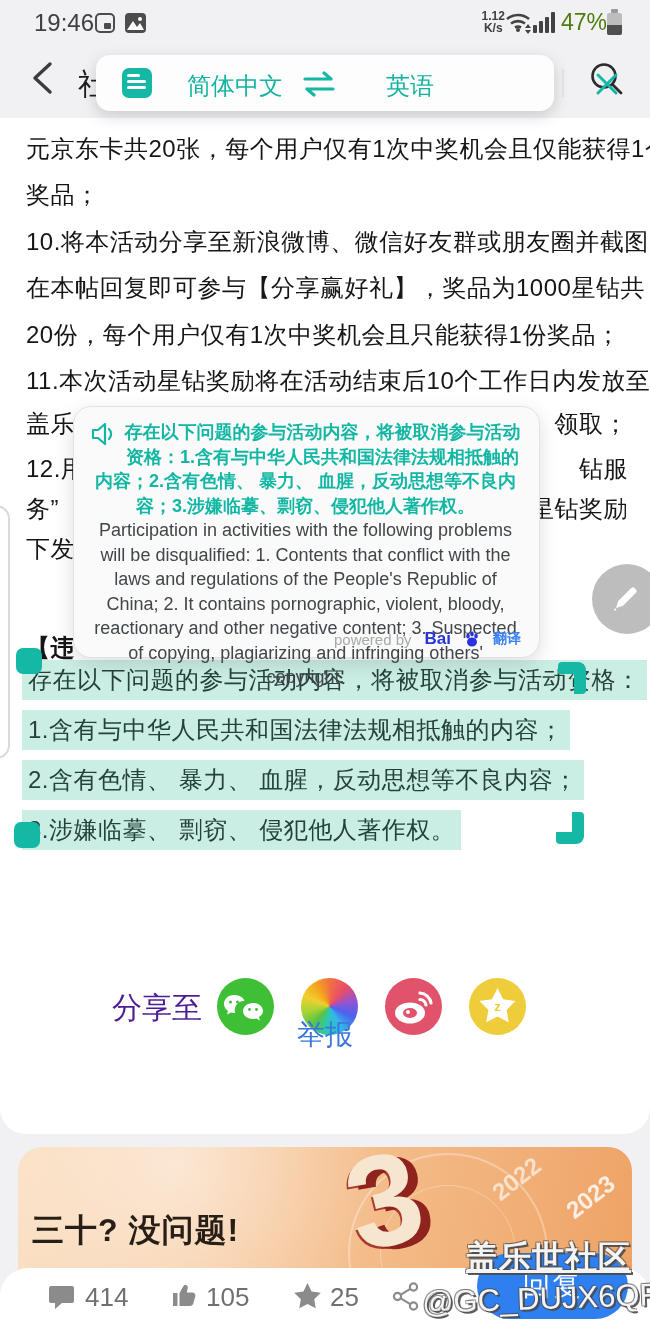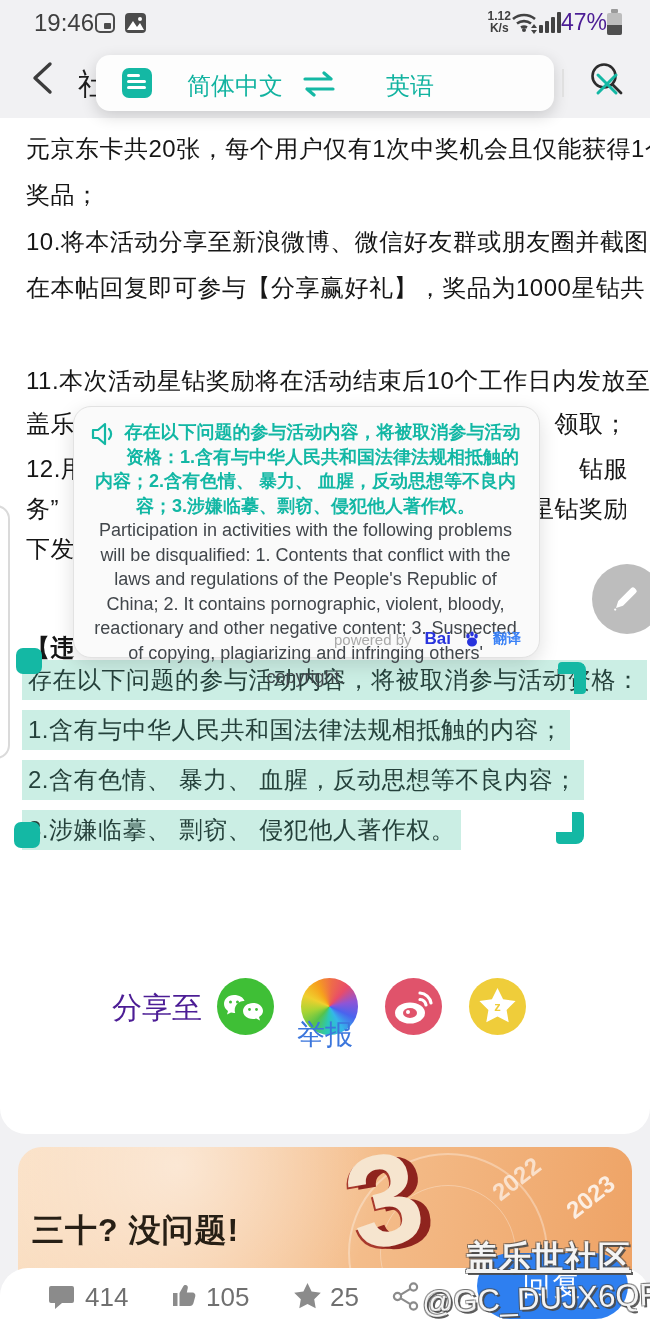--- a/index.html
+++ b/index.html
@@ -9,21 +9,21 @@
   .statusbar{position:absolute;top:0;left:0;width:650px;height:46px;}
   .sb-time{position:absolute;left:34px;top:9px;font-size:24px;color:#3f3f3f;}
   .sb-ic1{position:absolute;left:95px;top:13px;width:20px;height:20px;border:2.2px solid #4c4c4c;border-radius:5px;}
   .sb-ic1 i{position:absolute;right:2px;bottom:2px;width:7px;height:6px;background:#4c4c4c;border-radius:1px;}
   .sb-gallery{position:absolute;left:125px;top:13px;width:21px;height:20px;background:#4c4c4c;border-radius:4px;}
   .sb-gallery svg{position:absolute;left:2px;top:3px;}
   .sb-right{position:absolute;right:28px;top:7px;display:flex;align-items:center;gap:0;height:30px;}
   .sb-speed{font-size:12px;line-height:12px;color:#3f3f3f;text-align:center;font-weight:bold;}
   .sb-sig{display:flex;align-items:flex-end;gap:2px;height:21px;}
   .sb-sig i{display:block;width:4px;background:#424242;border-radius:1px;}
-  .sb-pct{font-size:23px;color:#4c1d95;}
+  .sb-pct{font-size:23px;color:#4d7c0f;margin-left:6px;}
   .sb-batt{position:relative;width:15px;height:26px;}
   .sb-batt .cap{position:absolute;top:0;left:4px;width:7px;height:4px;background:#9a9a9a;border-radius:1px;}
   .sb-batt .body{position:absolute;top:4px;left:0;width:15px;height:22px;background:#bdbdbd;border-radius:2px;overflow:hidden;}
   .sb-batt .lvl{position:absolute;bottom:0;left:0;width:100%;height:47%;background:#4f4f4f;}
   
   .nav-back{position:absolute;left:26px;top:60px;width:34px;height:36px;}
   .nav-title{position:absolute;left:78px;top:64px;width:26px;overflow:hidden;font-size:30px;color:#1e1e1e;white-space:nowrap;}
   .nav-search{position:absolute;left:588px;top:60px;width:38px;height:38px;}
   
   .trw{position:absolute;left:96px;top:55px;width:458px;height:56px;background:#fdfdfd;border-radius:14px;box-shadow:0 5px 16px rgba(0,0,0,.16);z-index:6;}
@@ -152,20 +152,21 @@
     <svg class="trw-close" viewBox="0 0 26 26">
       <path d="M4 4 L22 22 M22 4 L4 22" stroke="#14b8a4" stroke-width="3" stroke-linecap="round"></path>
     </svg>
   </div>
 
   <div class="content">
     <div class="pline" style="top:15px">元京东卡共20张，每个用户仅有1次中奖机会且仅能获得1个</div>
     <div class="pline" style="top:61px">奖品；</div>
     <div class="pline" style="top:108px">10.将本活动分享至新浪微博、微信好友群或朋友圈并截图并</div>
     <div class="pline" style="top:154px">在本帖回复即可参与【分享赢好礼】，奖品为1000星钻共</div>
+    <div class="pline" style="top:201px">20份，每个用户仅有1次中奖机会且只能获得1份奖品；</div>
     <div class="pline" style="top:247px">11.本次活动星钻奖励将在活动结束后10个工作日内发放至</div>
     <div class="pline frag" style="top:290px">
       <span>盖乐</span>
       <span>领取；</span>
     </div>
     <div class="pline frag" style="top:335px">
       <span>12.用</span>
       <span>钻服</span>
     </div>
     <div class="pline frag" style="top:375px">

